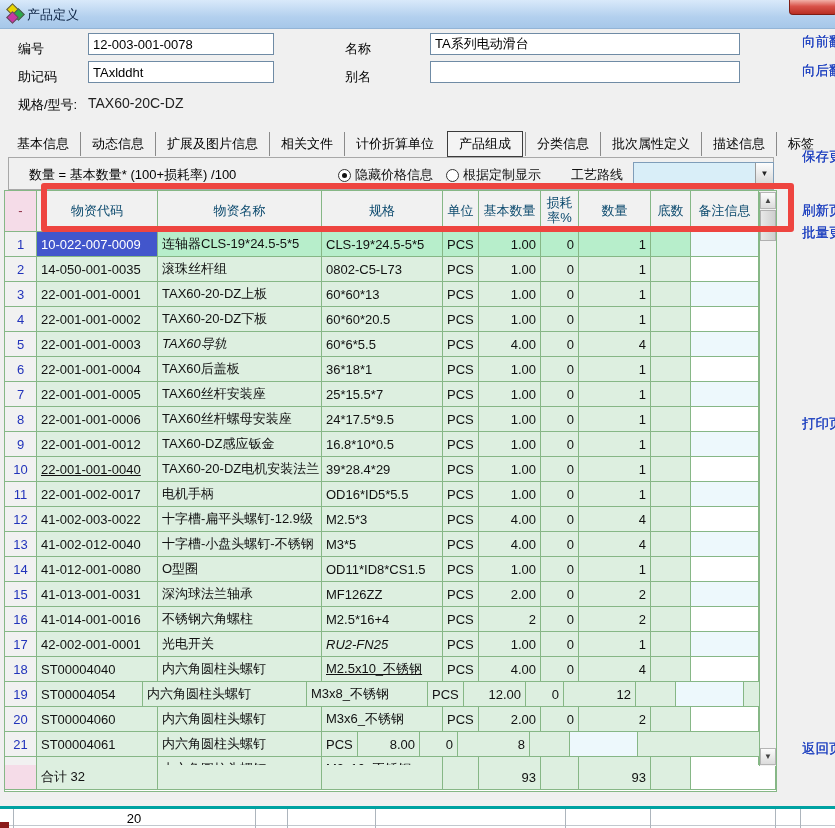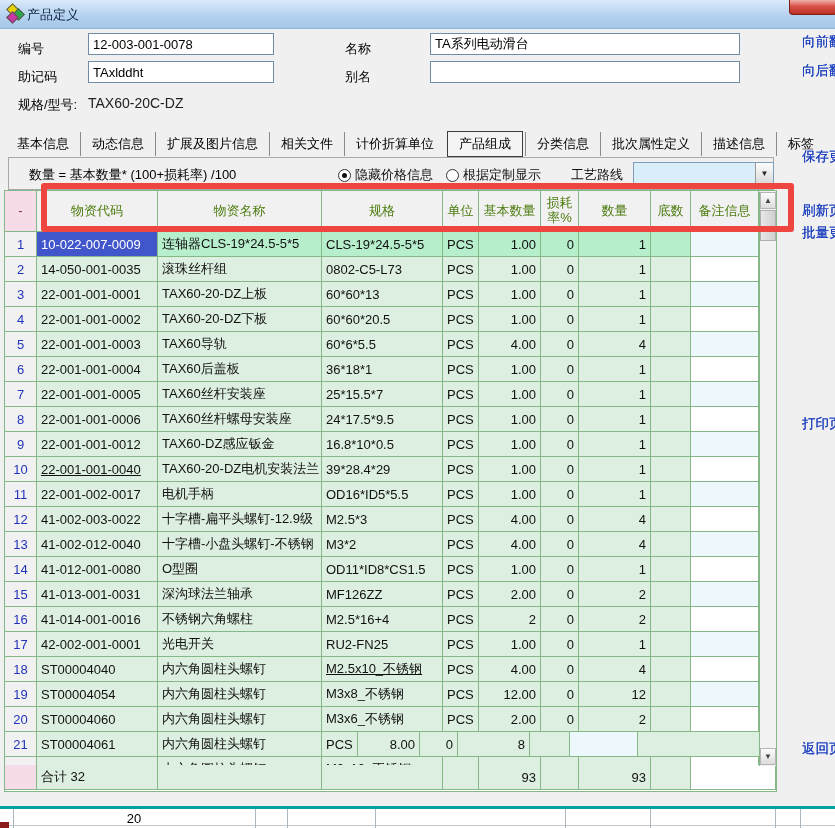--- a/index.html
+++ b/index.html
@@ -53,21 +53,21 @@
     pointer-events:none;z-index:50;}
   
   .grid{position:absolute;left:4px;top:190px;width:773px;height:602px;
     border:1px solid var(--grid-line);box-sizing:border-box;background:#fff;}
   .grow{display:flex;border-bottom:1px solid var(--grid-line);box-sizing:border-box;}
   .gcell{box-sizing:border-box;border-right:1px solid var(--grid-line);
     padding:0 4px;overflow:hidden;white-space:nowrap;display:flex;align-items:center;}
   .gcell.c-center{justify-content:center;}
   .gcell.c-right{justify-content:flex-end;}
   .hdr{height:41px;background:#f1f1f1;}
-  .hdr .gcell{color:#4d7c0f;justify-content:center;text-align:center;white-space:normal;line-height:1.15;}
+  .hdr .gcell{color:#0c4a6e;justify-content:center;text-align:center;white-space:normal;line-height:1.15;}
   .hdr .gcell.pink{color:#8d2d44;}
   .pink{background:var(--pink);}
   .drow{height:25px;background:var(--mint);}
   .drow .numcell{background:#f1f1f1;color:#2233bb;}
   .drow.sel{background:var(--mint-sel);}
   .selcell{background:var(--sel-blue) !important;color:#fff;}
   .partial-wrap{height:8px;overflow:hidden;}
   .totalrow{height:25px;background:var(--mint);font-weight:normal;}
   .remark-w{background:#fff;}
   .remark-t{background:var(--remark-tint);}
@@ -205,21 +205,21 @@
       <div class="gcell " style="width: 36px;">PCS</div>
       <div class="gcell c-right" style="width: 62px;">1.00</div>
       <div class="gcell c-right" style="width: 38px;">0</div>
       <div class="gcell c-right" style="width: 72px;">1</div>
       <div class="gcell c-right" style="width: 40px;"></div>
       <div class="gcell remark-w" style="width: 68px;"></div>
     </div>
     <div class="grow drow">
       <div class="gcell c-center numcell" style="width: 32px;">5</div>
       <div class="gcell " style="width: 121px;">22-001-001-0003</div>
-      <div class="gcell " style="width: 164px;">TAX60导轨</div>
+      <div class="gcell " style="width: 164px; font-style: italic;">TAX60导轨</div>
       <div class="gcell " style="width: 121px; text-align: center;">60*6*5.5</div>
       <div class="gcell " style="width: 36px;">PCS</div>
       <div class="gcell c-right" style="width: 62px;">4.00</div>
       <div class="gcell c-right" style="width: 38px;">0</div>
       <div class="gcell c-right" style="width: 72px;">4</div>
       <div class="gcell c-right" style="width: 40px;"></div>
       <div class="gcell remark-t" style="width: 68px;"></div>
     </div>
     <div class="grow drow">
       <div class="gcell c-center numcell" style="width: 32px;">6</div>
@@ -302,21 +302,21 @@
       <div class="gcell c-right" style="width: 62px;">4.00</div>
       <div class="gcell c-right" style="width: 38px;">0</div>
       <div class="gcell c-right" style="width: 72px;">4</div>
       <div class="gcell c-right" style="width: 40px;"></div>
       <div class="gcell remark-w" style="width: 68px;"></div>
     </div>
     <div class="grow drow">
       <div class="gcell c-center numcell" style="width: 32px;">13</div>
       <div class="gcell " style="width: 121px;">41-002-012-0040</div>
       <div class="gcell " style="width: 164px;">十字槽-小盘头螺钉-不锈钢</div>
-      <div class="gcell " style="width: 121px;">M3*2</div>
+      <div class="gcell " style="width: 121px;">M3*5</div>
       <div class="gcell " style="width: 36px;">PCS</div>
       <div class="gcell c-right" style="width: 62px;">4.00</div>
       <div class="gcell c-right" style="width: 38px;">0</div>
       <div class="gcell c-right" style="width: 72px;">4</div>
       <div class="gcell c-right" style="width: 40px;"></div>
       <div class="gcell remark-t" style="width: 68px;"></div>
     </div>
     <div class="grow drow">
       <div class="gcell c-center numcell" style="width: 32px;">14</div>
       <div class="gcell " style="width: 121px;">41-012-001-0080</div>
@@ -350,21 +350,21 @@
       <div class="gcell c-right" style="width: 62px;">2</div>
       <div class="gcell c-right" style="width: 38px;">0</div>
       <div class="gcell c-right" style="width: 72px;">2</div>
       <div class="gcell c-right" style="width: 40px;"></div>
       <div class="gcell remark-w" style="width: 68px;"></div>
     </div>
     <div class="grow drow">
       <div class="gcell c-center numcell" style="width: 32px;">17</div>
       <div class="gcell " style="width: 121px;">42-002-001-0001</div>
       <div class="gcell " style="width: 164px;">光电开关</div>
-      <div class="gcell " style="width: 121px;">RU2-FN25</div>
+      <div class="gcell " style="width: 121px; font-style: italic;">RU2-FN25</div>
       <div class="gcell " style="width: 36px;">PCS</div>
       <div class="gcell c-right" style="width: 62px;">1.00</div>
       <div class="gcell c-right" style="width: 38px;">0</div>
       <div class="gcell c-right" style="width: 72px;">1</div>
       <div class="gcell c-right" style="width: 40px;"></div>
       <div class="gcell remark-t" style="width: 68px;"></div>
     </div>
     <div class="grow drow">
       <div class="gcell c-center numcell" style="width: 32px;">18</div>
       <div class="gcell " style="width: 121px;">ST00004040</div>
@@ -372,21 +372,21 @@
       <div class="gcell " style="width: 121px; text-decoration: underline;">M2.5x10_不锈钢</div>
       <div class="gcell " style="width: 36px;">PCS</div>
       <div class="gcell c-right" style="width: 62px;">4.00</div>
       <div class="gcell c-right" style="width: 38px;">0</div>
       <div class="gcell c-right" style="width: 72px;">4</div>
       <div class="gcell c-right" style="width: 40px;"></div>
       <div class="gcell remark-w" style="width: 68px;"></div>
     </div>
     <div class="grow drow">
       <div class="gcell c-center numcell" style="width: 32px;">19</div>
-      <div class="gcell " style="width: 121px;">ST00004054</div>
+      <div class="gcell " style="width: 106px;">ST00004054</div>
       <div class="gcell " style="width: 164px;">内六角圆柱头螺钉</div>
       <div class="gcell " style="width: 121px;">M3x8_不锈钢</div>
       <div class="gcell " style="width: 36px;">PCS</div>
       <div class="gcell c-right" style="width: 62px;">12.00</div>
       <div class="gcell c-right" style="width: 38px;">0</div>
       <div class="gcell c-right" style="width: 72px;">12</div>
       <div class="gcell c-right" style="width: 40px;"></div>
       <div class="gcell remark-t" style="width: 68px;"></div>
     </div>
     <div class="grow drow">

